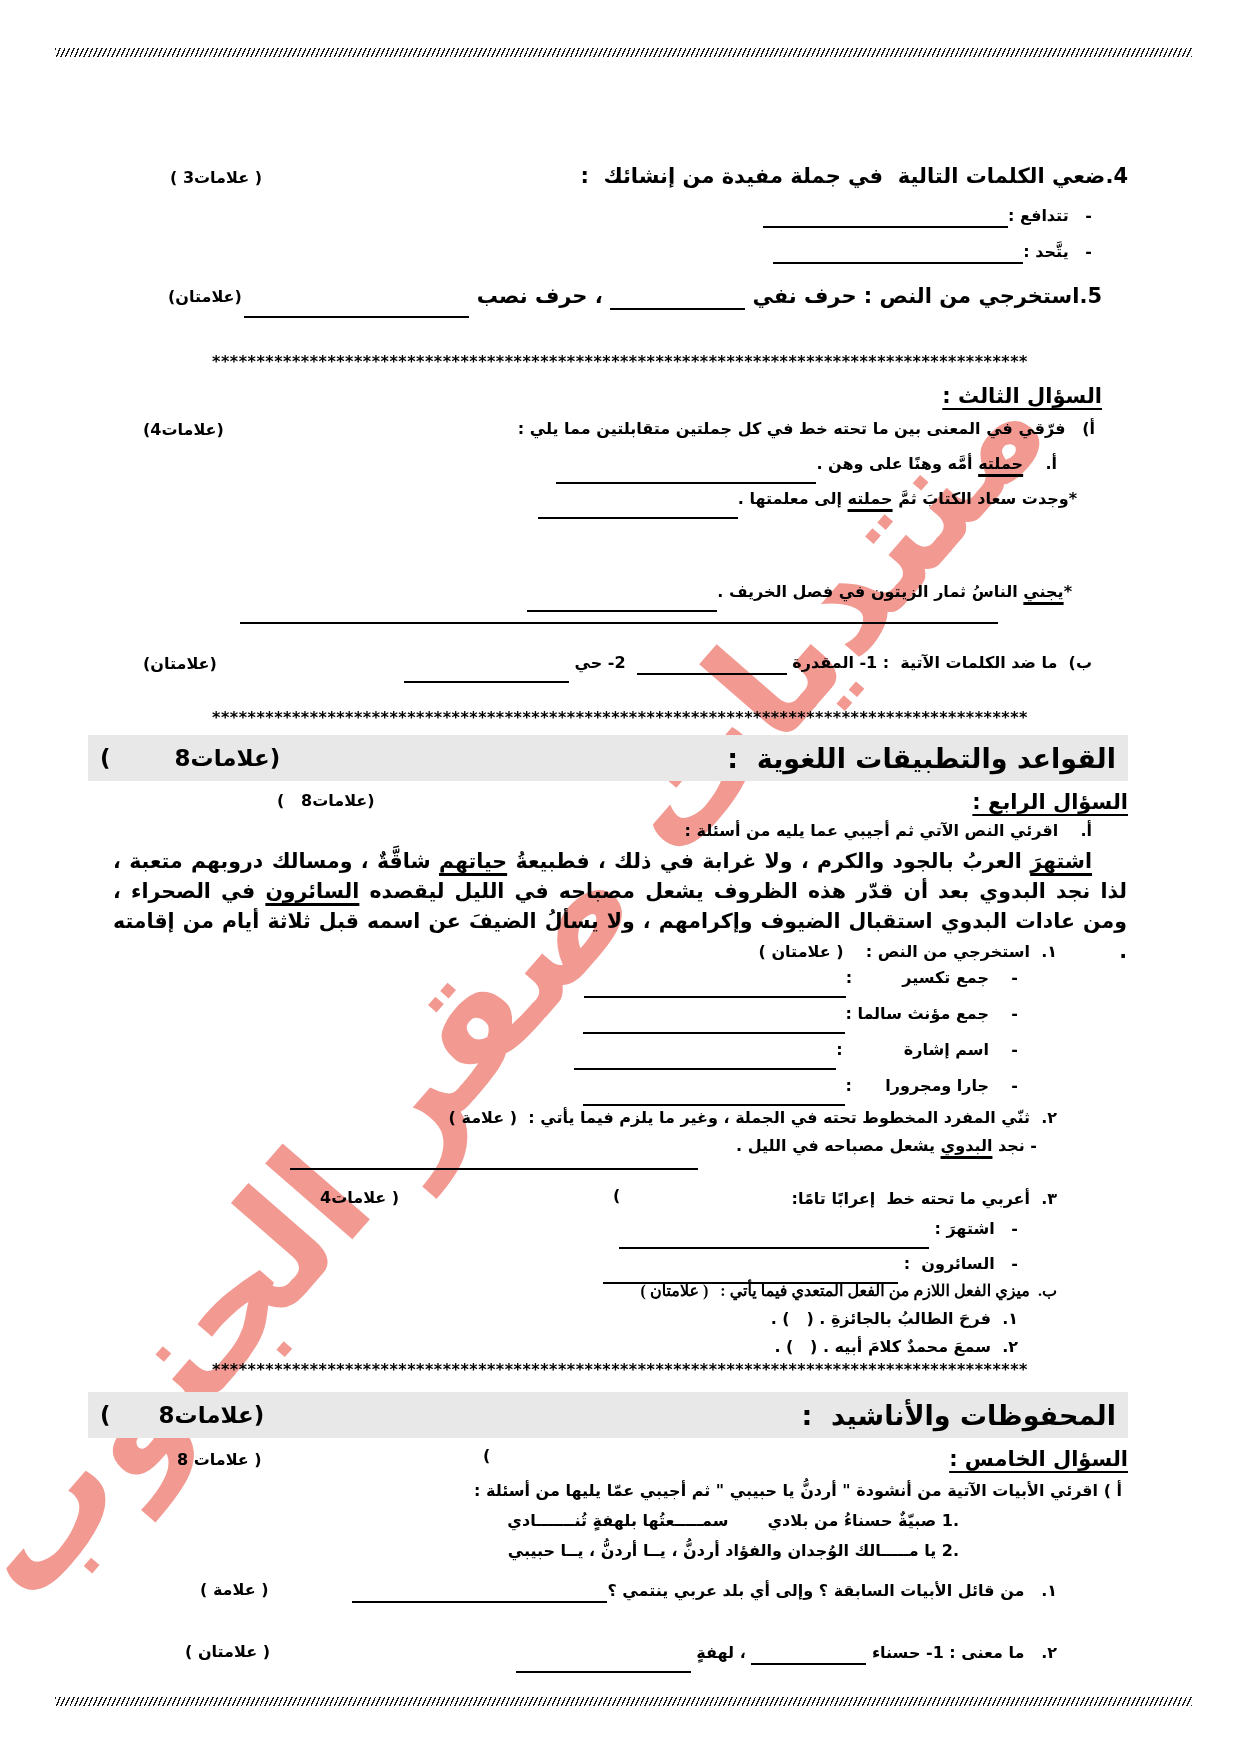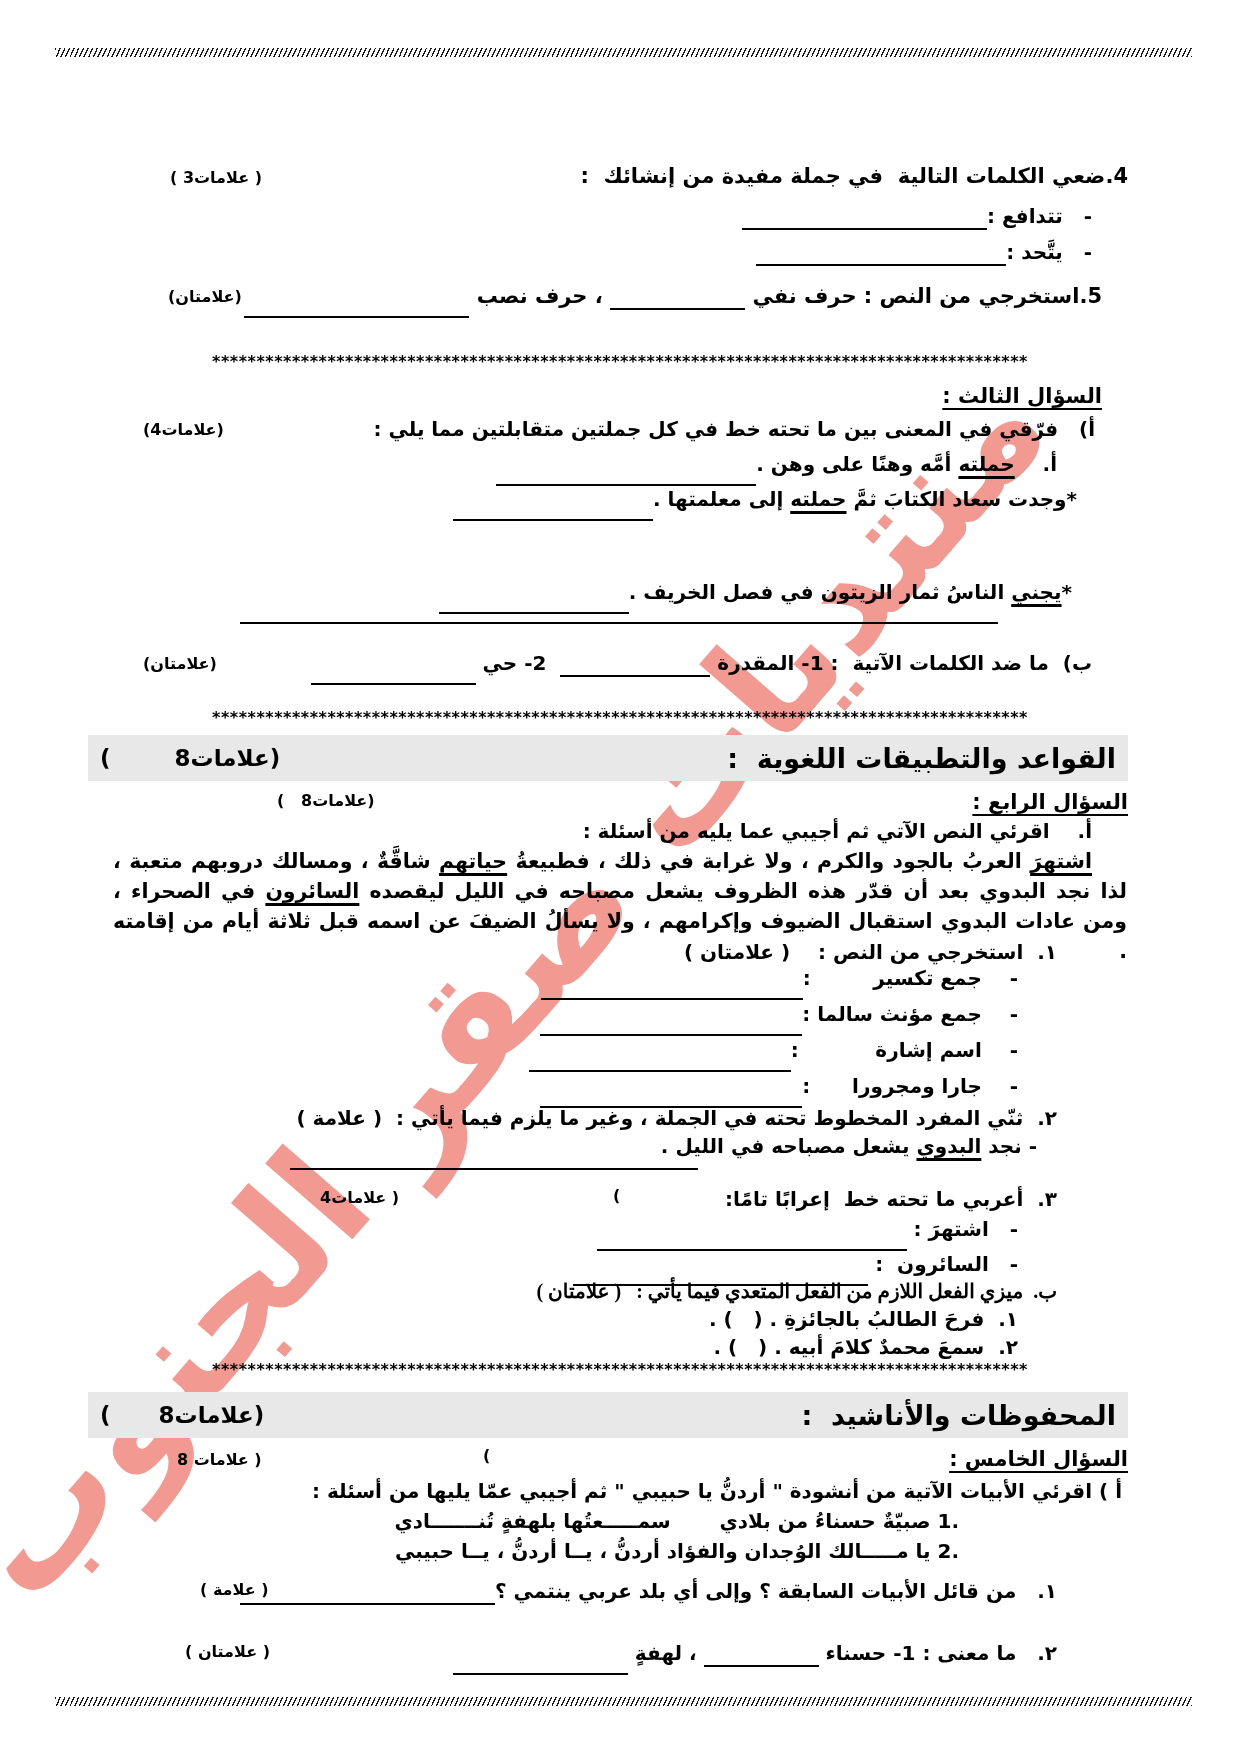--- a/index.html
+++ b/index.html
@@ -30,21 +30,21 @@
     transform:rotate(-49deg);
     white-space:nowrap;
     direction:rtl;
     z-index:1;
     pointer-events:none;
   }
   .row{
     position:absolute;
     direction:rtl;
     white-space:pre;
-    font-size:20px;
+    font-size:16px;
     line-height:26px;
     z-index:2;
   }
   .fs21{font-size:21px;}
   .h-u{text-decoration:underline;text-decoration-thickness:2px;text-underline-offset:5px;}
   .uw{text-decoration:underline;text-decoration-thickness:2.5px;text-underline-offset:5px;}
   .blank{
     display:inline-block;
     border-bottom:2px solid #000;
     height:14px;

